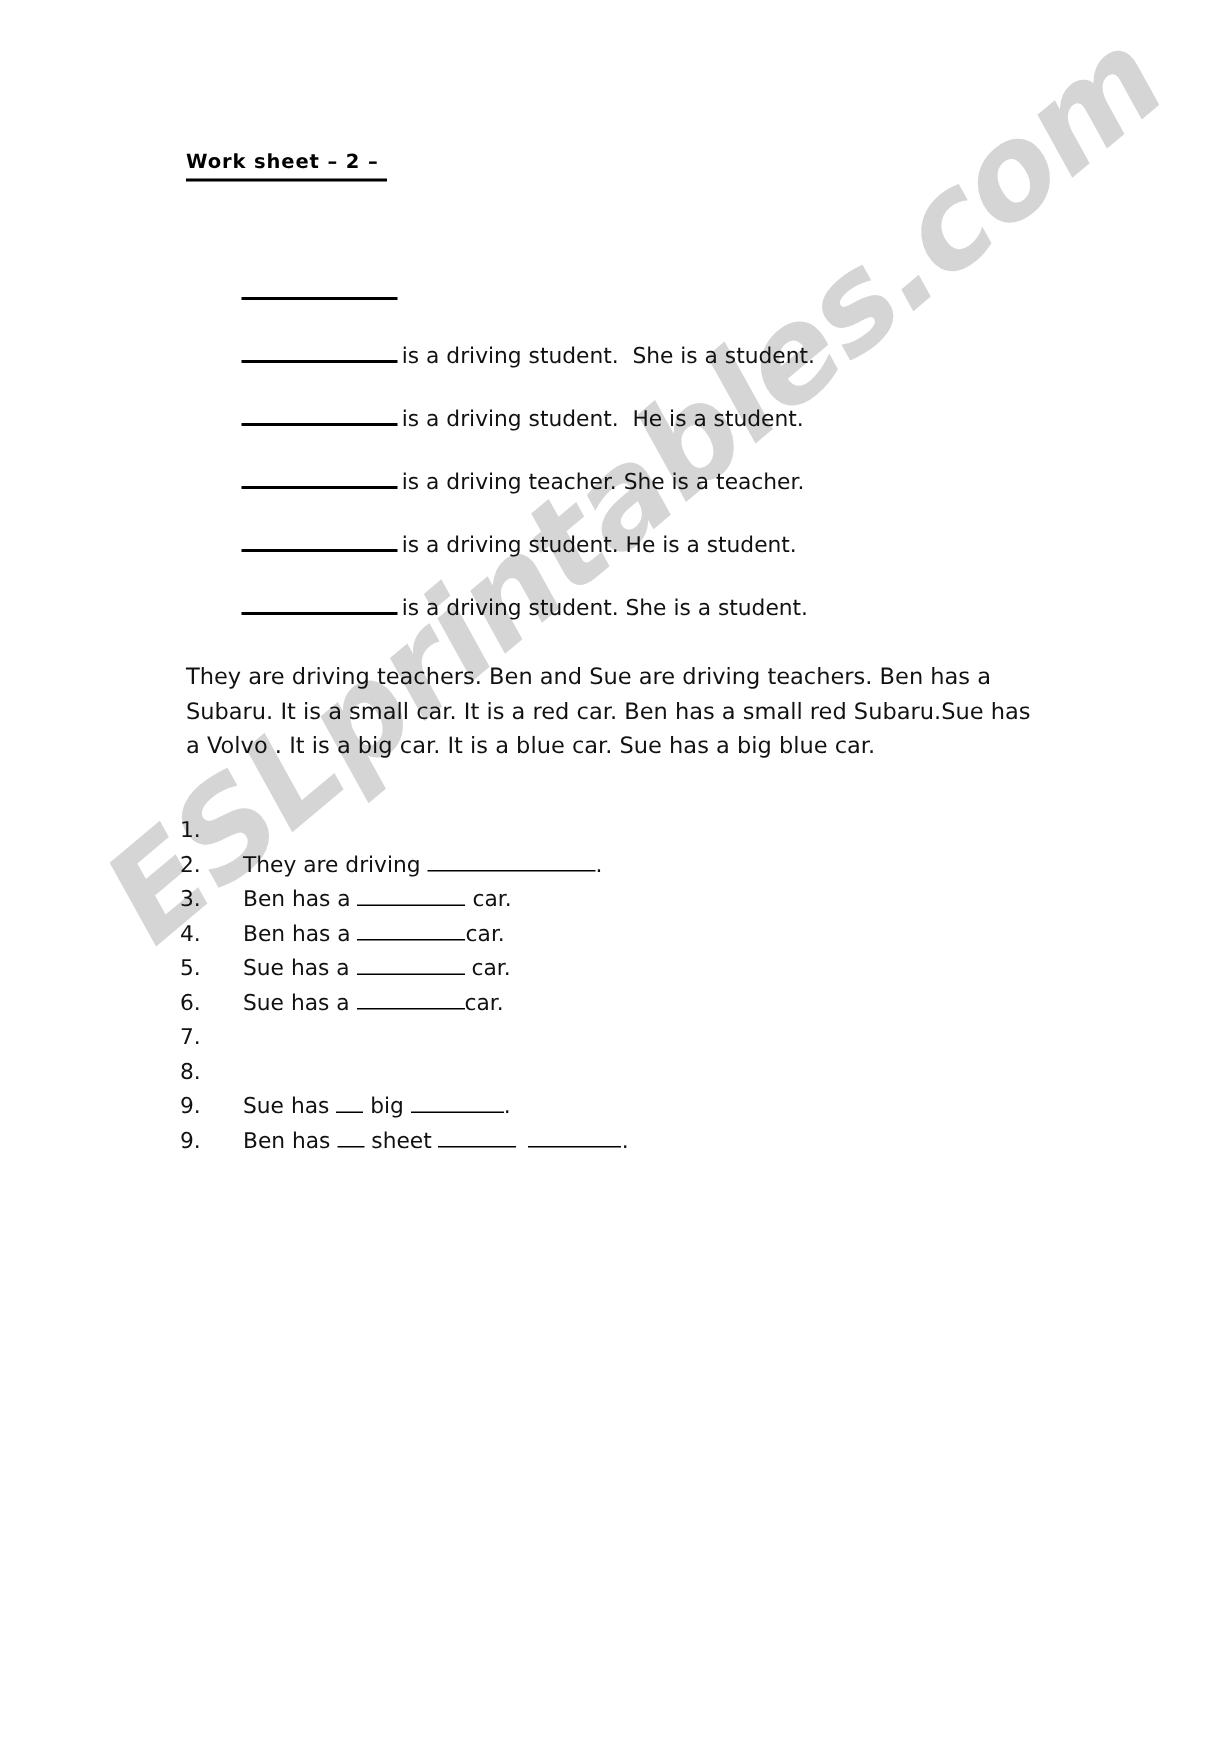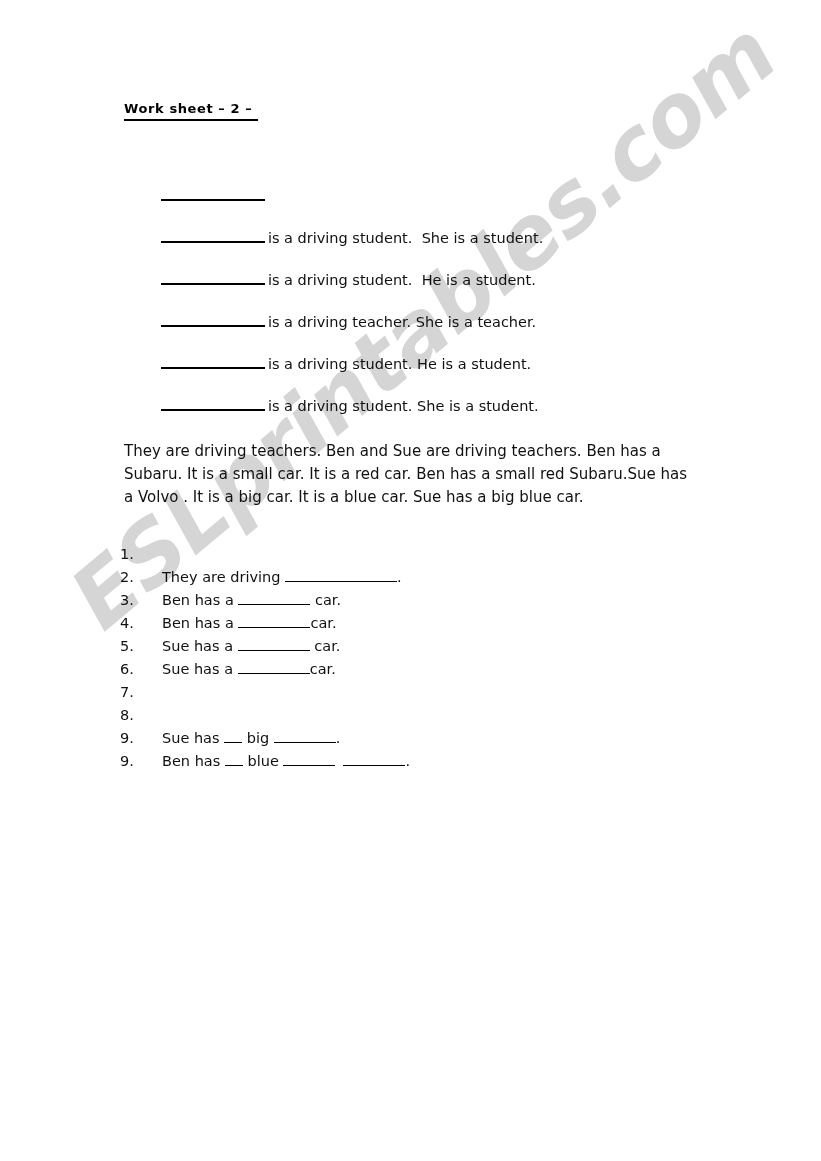--- a/index.html
+++ b/index.html
@@ -227,19 +227,19 @@
         <span class="q-num">8.</span>
       </div>
 
       <div class="question-row">
         <span class="q-num">9.</span>
         <span class="q-text"><span>Sue has </span><span class="rule w-xs"></span><span> big </span><span class="rule w-md"></span><span>.</span></span>
       </div>
 
       <div class="question-row">
         <span class="q-num">9.</span>
-        <span class="q-text"><span>Ben has </span><span class="rule w-xs"></span><span> blue </span><span class="rule w-sm"></span><span style="display:inline-block;width:8px"></span><span class="rule w-md"></span><span>.</span></span>
+        <span class="q-text"><span>Ben has </span><span class="rule w-xs"></span><span> sheet </span><span class="rule w-sm"></span><span style="display:inline-block;width:8px"></span><span class="rule w-md"></span><span>.</span></span>
       </div>
 
     </div>
 
   </div>
 </div>
 
 </body></html>

